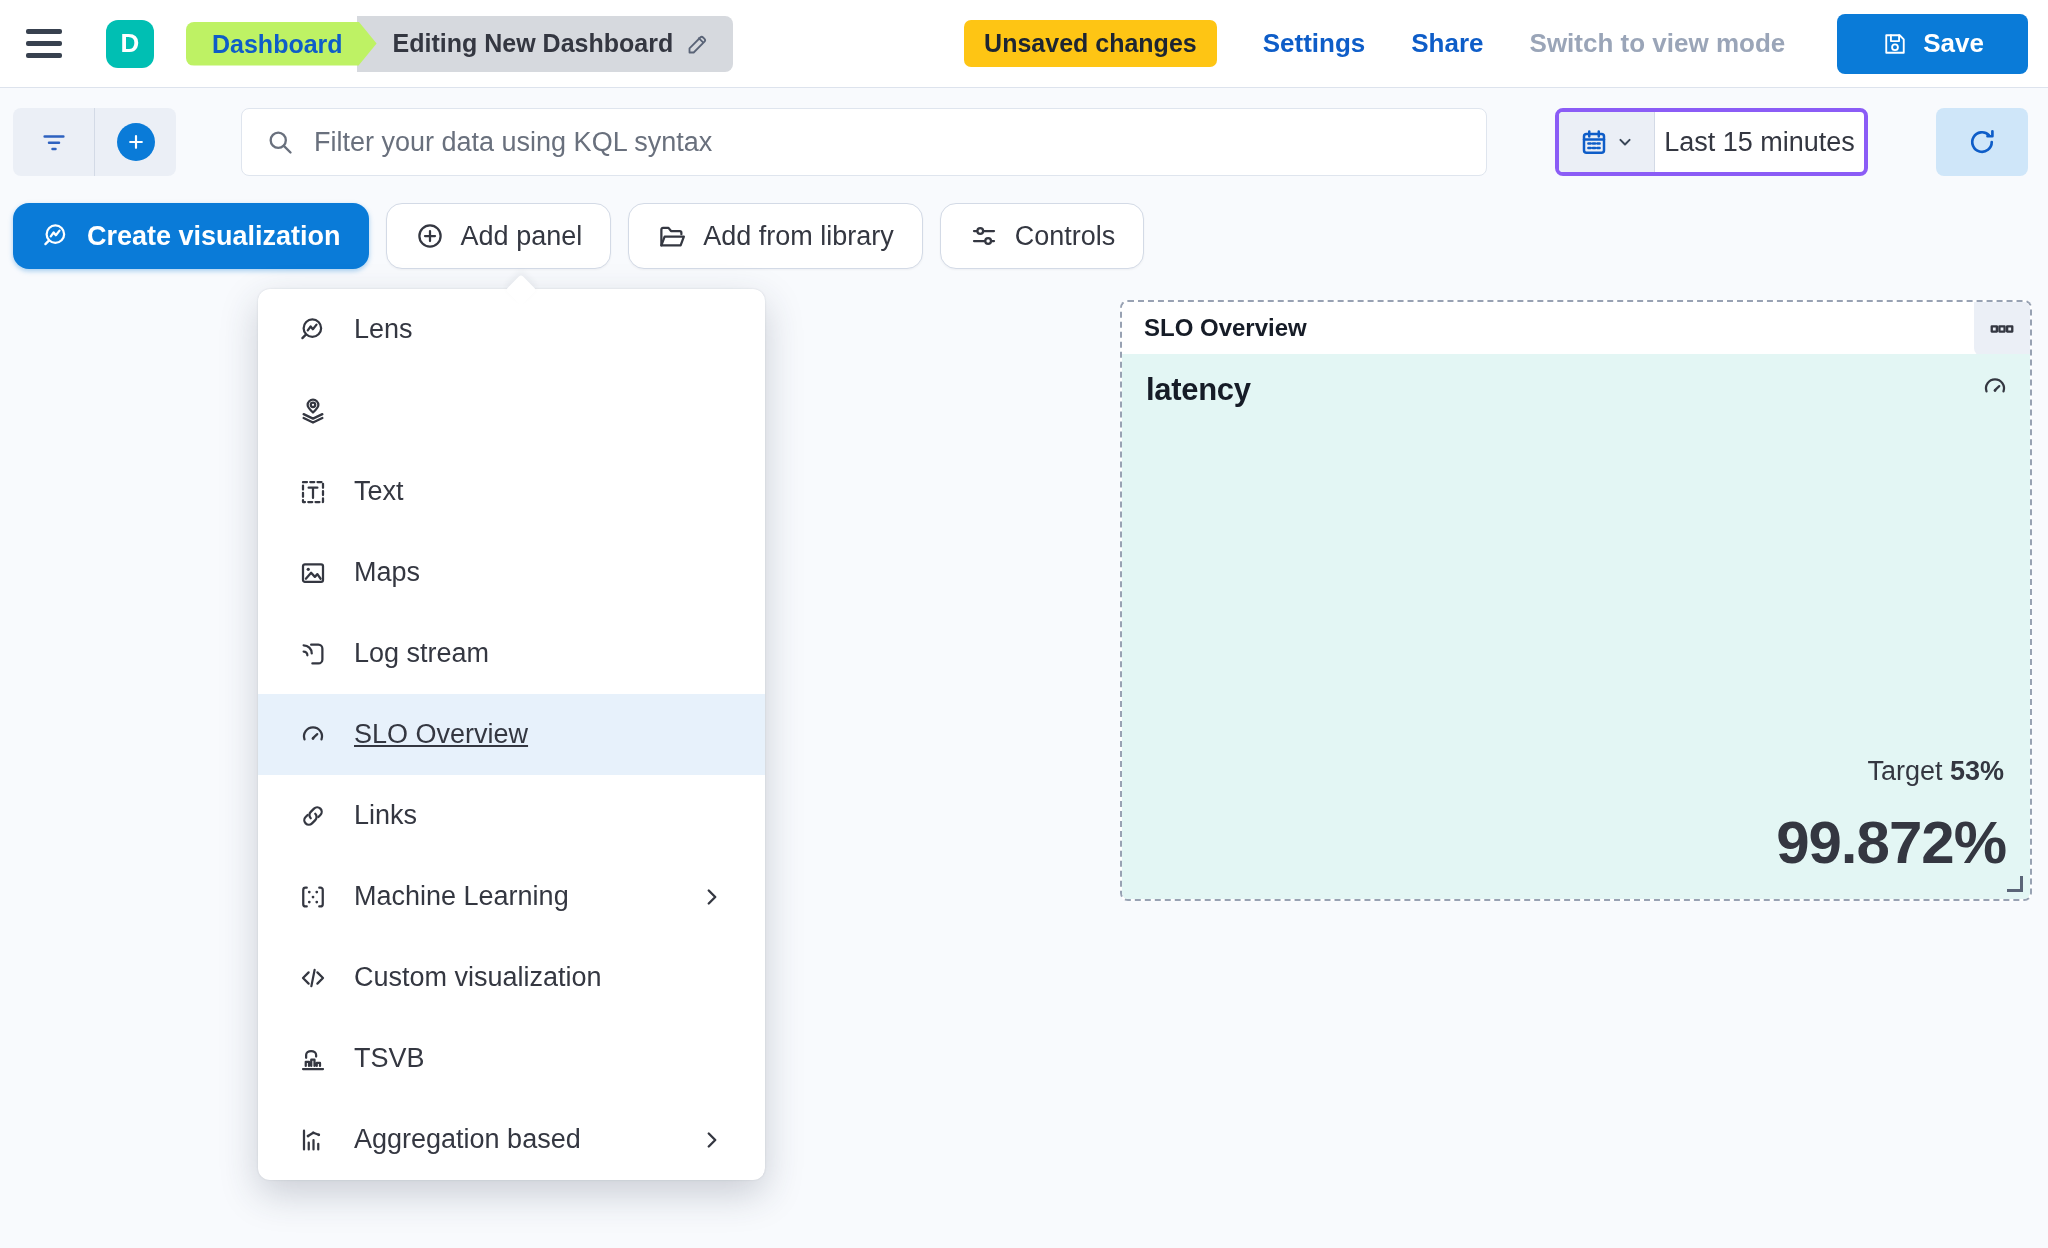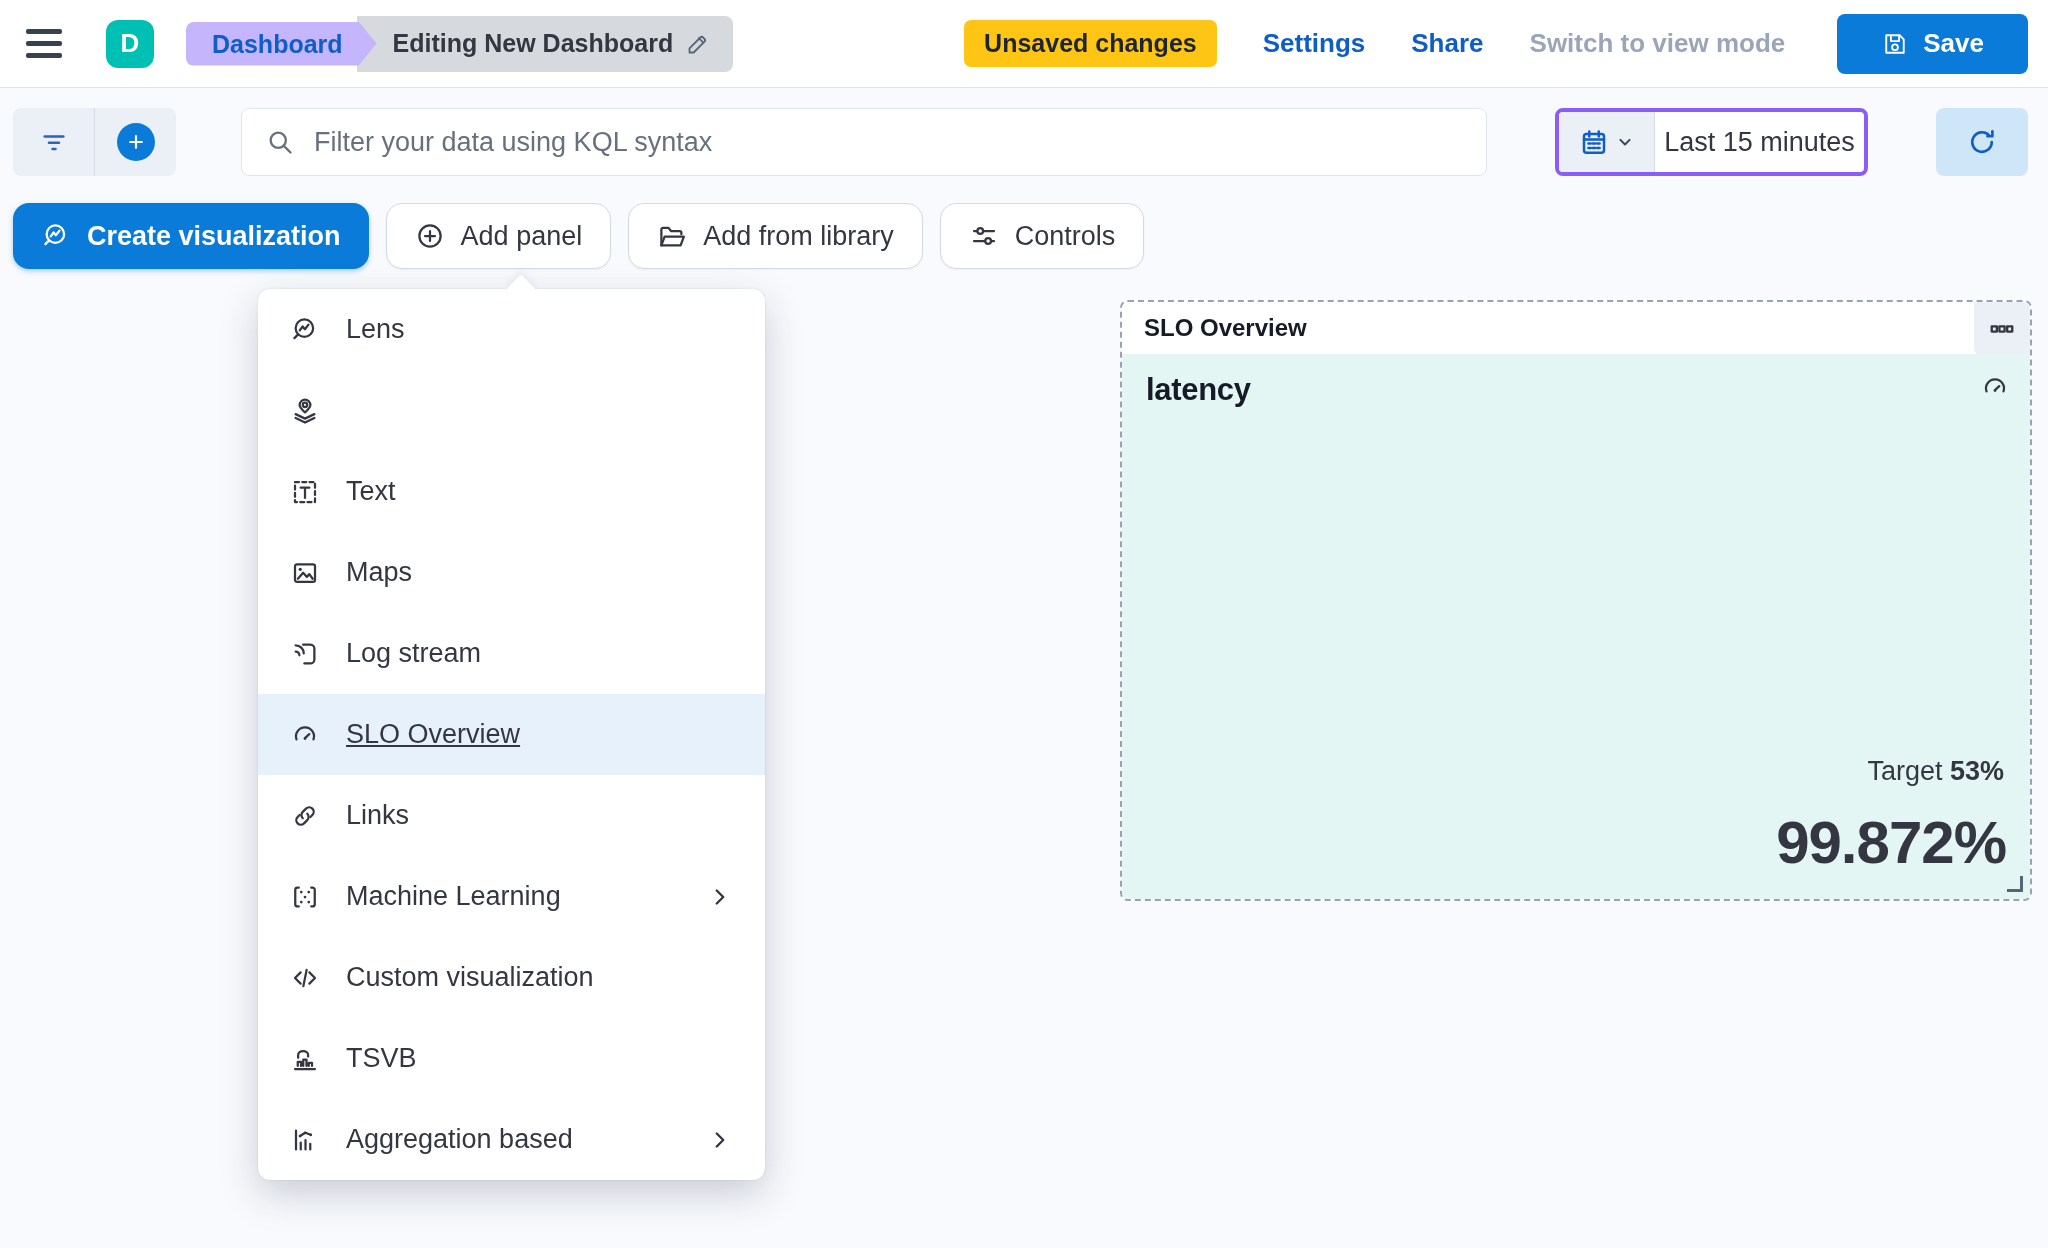--- a/index.html
+++ b/index.html
@@ -20,21 +20,21 @@
   .hamburger { width:44px; height:44px; display:flex; flex-direction:column;
     justify-content:center; gap:7px; cursor:pointer; }
   .hamburger span { display:block; width:36px; height:5px; background:#38414f; border-radius:2px; }
   .logo {
     width:48px; height:48px; border-radius:12px; background:#00bfb3;
     color:#fff; font-weight:700; font-size:26px;
     display:flex; align-items:center; justify-content:center; margin-left:36px; cursor:pointer;
   }
   .crumbs { display:flex; align-items:center; margin-left:32px; }
   .crumb-first {
-    position:relative; z-index:2; background:#c4b5fd; color:#0e5dc8;
+    position:relative; z-index:2; background:#bef264; color:#0e5dc8;
     font-size:25px; font-weight:600; height:44px; line-height:44px;
     padding:0 34px 8px 26px; border-radius:8px 0 0 8px; cursor:pointer;
     clip-path:polygon(0 0, calc(100% - 18px) 0, 100% 50%, calc(100% - 18px) 100%, 0 100%);
   }
   .crumb-last {
     position:relative; z-index:1; background:#d6d9de; color:#343741;
     font-size:25px; font-weight:600; height:56px;
     display:flex; align-items:center; gap:12px;
     padding:0 24px 0 36px; margin-left:-20px; border-radius:0 8px 8px 0; cursor:pointer;
   }
@@ -110,21 +110,21 @@
     box-shadow:0 14px 38px rgba(40,52,74,0.22), 0 0 2px rgba(40,52,74,0.15);
     padding:0; z-index:10;
   }
   .menu-arrow {
     position:absolute; top:-10px; left:252px; width:22px; height:22px;
     background:#fff; transform:rotate(45deg); border-radius:3px;
     box-shadow:-3px -3px 6px rgba(40,52,74,0.06);
   }
   .menu-items { position:relative; border-radius:12px; overflow:hidden; }
   .menu-item {
-    height:81px; display:flex; align-items:center; padding:0 32px; cursor:pointer;
+    height:81px; display:flex; align-items:center; padding:0 40px; cursor:pointer;
   }
   .menu-item .mi-icon { width:30px; height:30px; color:#343741; flex:none; }
   .menu-item .mi-label { font-size:27px; color:#343741; margin-left:26px; flex:1; white-space:nowrap; }
   .menu-item .mi-chevron { width:26px; height:26px; color:#343741; stroke-width:2.2; flex:none; }
   .menu-item.highlighted { background:#e7f1fb; }
   .menu-item.highlighted .mi-label { text-decoration:underline; }
 
   
   .slo-panel {
     position:absolute; left:1120px; top:300px; width:912px; height:601px;

